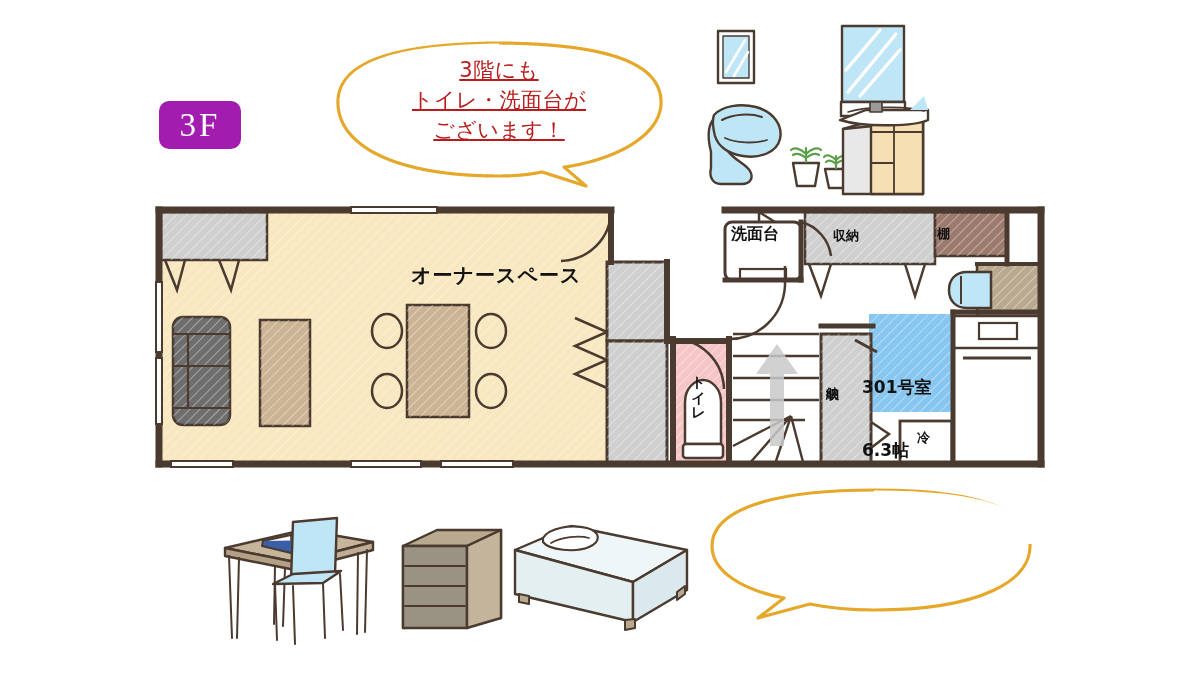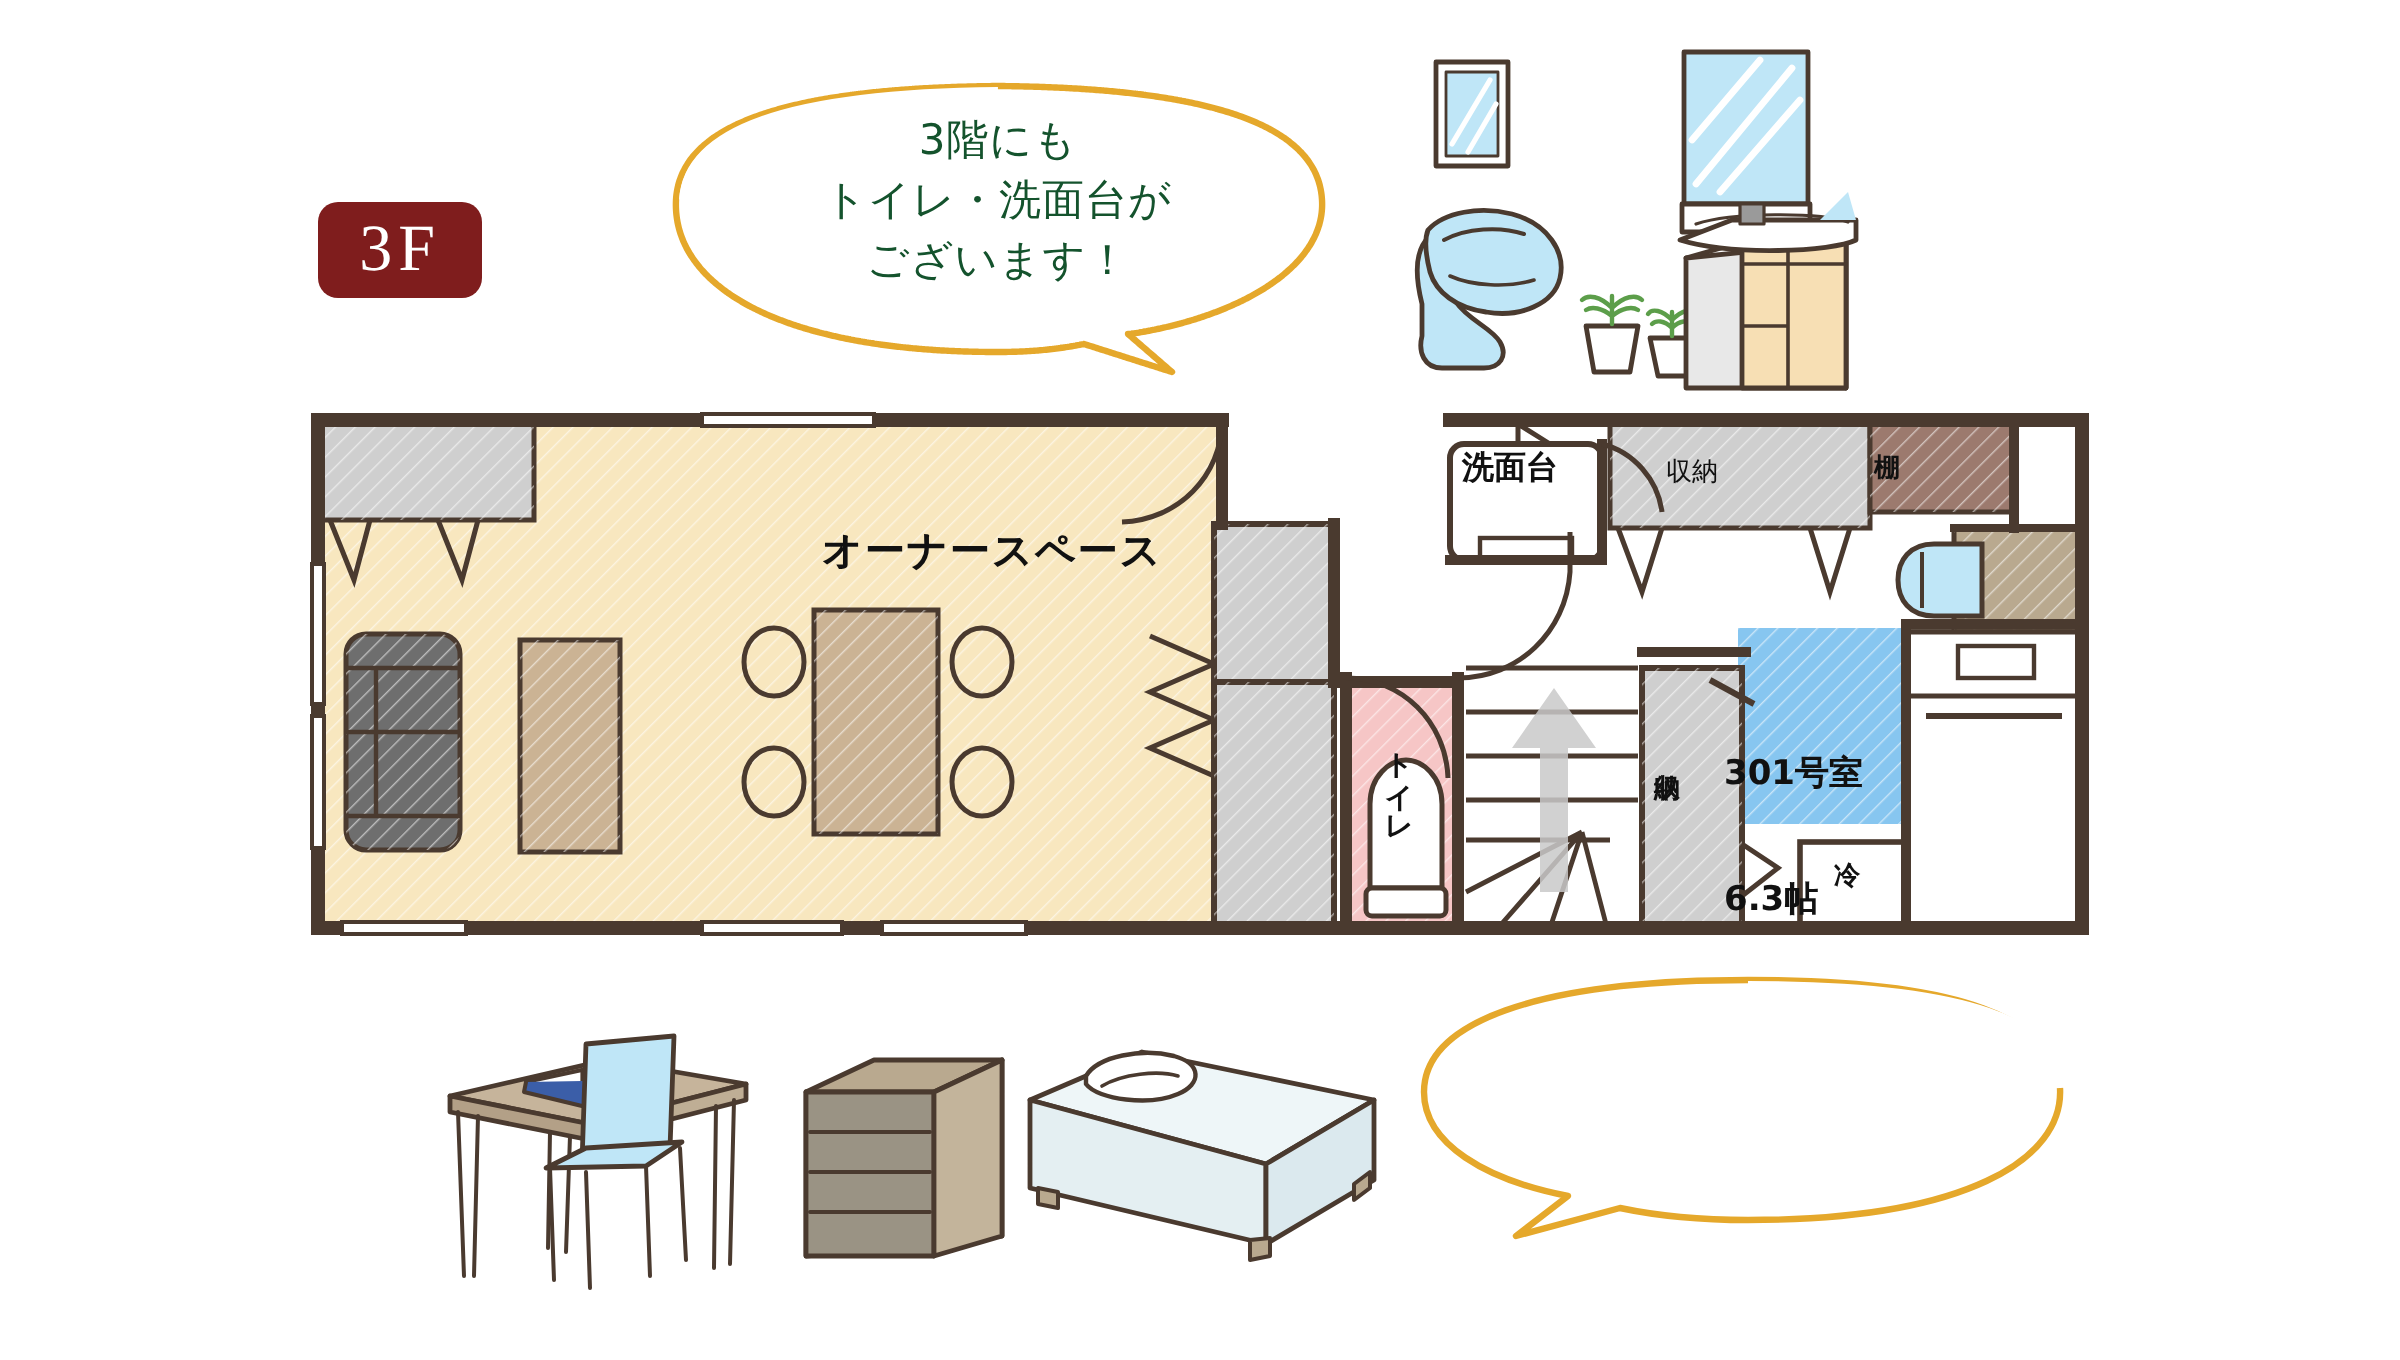--- a/index.html
+++ b/index.html
@@ -8,53 +8,54 @@
     width:1200px;height:680px;
     background:#ffffff;
     font-family:"Liberation Sans","DejaVu Sans",sans-serif;
     position:relative;overflow:hidden;
   }
   #stage{position:absolute;left:0;top:0;width:1200px;height:680px;}
 
   
   .floor-badge{
     position:absolute;left:159px;top:101px;width:82px;height:48px;
-    background:#7f1d1d;border-radius:10px;
+    background:#a21caf;border-radius:10px;
     display:flex;align-items:center;justify-content:center;
     color:#ffffff;font-family:"Liberation Serif","DejaVu Serif",serif;
     font-size:33px;letter-spacing:3px;font-weight:400;
   }
 
   
   .bubble{position:absolute;}
   .bubble-text{
-    position:absolute;text-align:center;color:#14532d;
+    position:absolute;text-align:center;color:#b91c1c;
     font-size:21px;line-height:1.42;white-space:pre;letter-spacing:.5px;
     font-family:"DejaVu Sans","Liberation Sans",sans-serif;
+    text-decoration:underline;
   }
   #bubble-top{left:318px;top:38px;width:362px;height:162px;}
   #bubble-top .bubble-text{left:0;top:18px;width:362px;}
   #bubble-bottom{left:698px;top:468px;width:352px;height:164px;}
   #bubble-bottom .bubble-text{left:0;top:16px;width:352px;}
 
   
   #plan{position:absolute;left:155px;top:206px;width:890px;height:262px;}
   #plan svg{display:block;}
 
   
   .plabel{
     position:absolute;color:#111;font-weight:700;
     font-family:"DejaVu Sans","Liberation Sans",sans-serif;
     white-space:pre;pointer-events:none;
   }
   .vlabel{writing-mode:vertical-rl;text-orientation:upright;}
 
   #lbl-owner{left:411px;top:262px;font-size:20px;letter-spacing:1px;font-weight:700;}
   #lbl-senmendai{left:731px;top:224px;font-size:16px;font-weight:700;}
-  #lbl-shuno-top{left:833px;top:227px;font-size:13px;font-weight:400;}
+  #lbl-shuno-top{left:833px;top:227px;font-size:13px;font-weight:700;}
   #lbl-tana{left:937px;top:225px;font-size:13px;font-weight:700;}
   #lbl-room{left:862px;top:336px;font-size:17px;line-height:1.22;font-weight:700;}
   #lbl-toilet{left:690px;top:366px;font-size:14px;font-weight:700;}
   #lbl-shuno-mid{left:823px;top:377px;font-size:13px;font-weight:700;}
   #lbl-rei{left:917px;top:429px;font-size:13px;font-weight:700;}
 
   
   .illus{position:absolute;}
   #illus-bath{left:688px;top:8px;width:268px;height:192px;}
   #illus-furn{left:215px;top:498px;width:480px;height:152px;}

